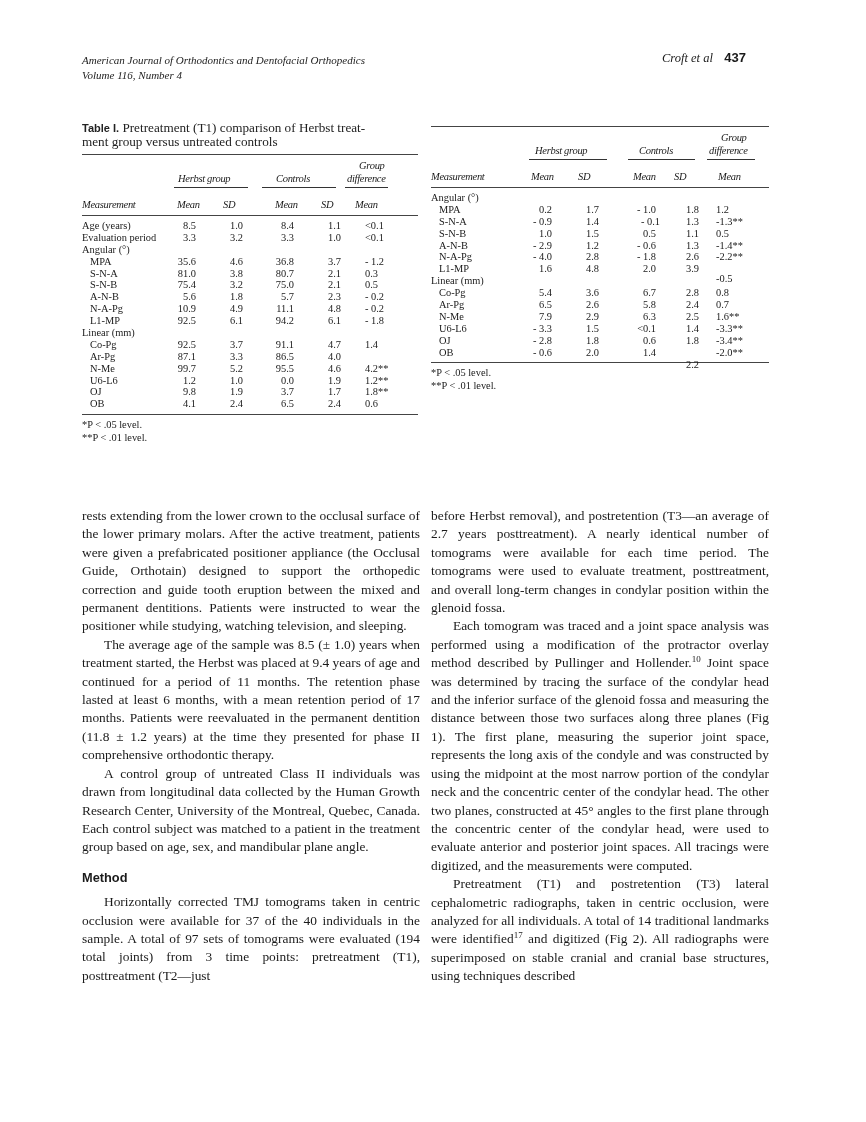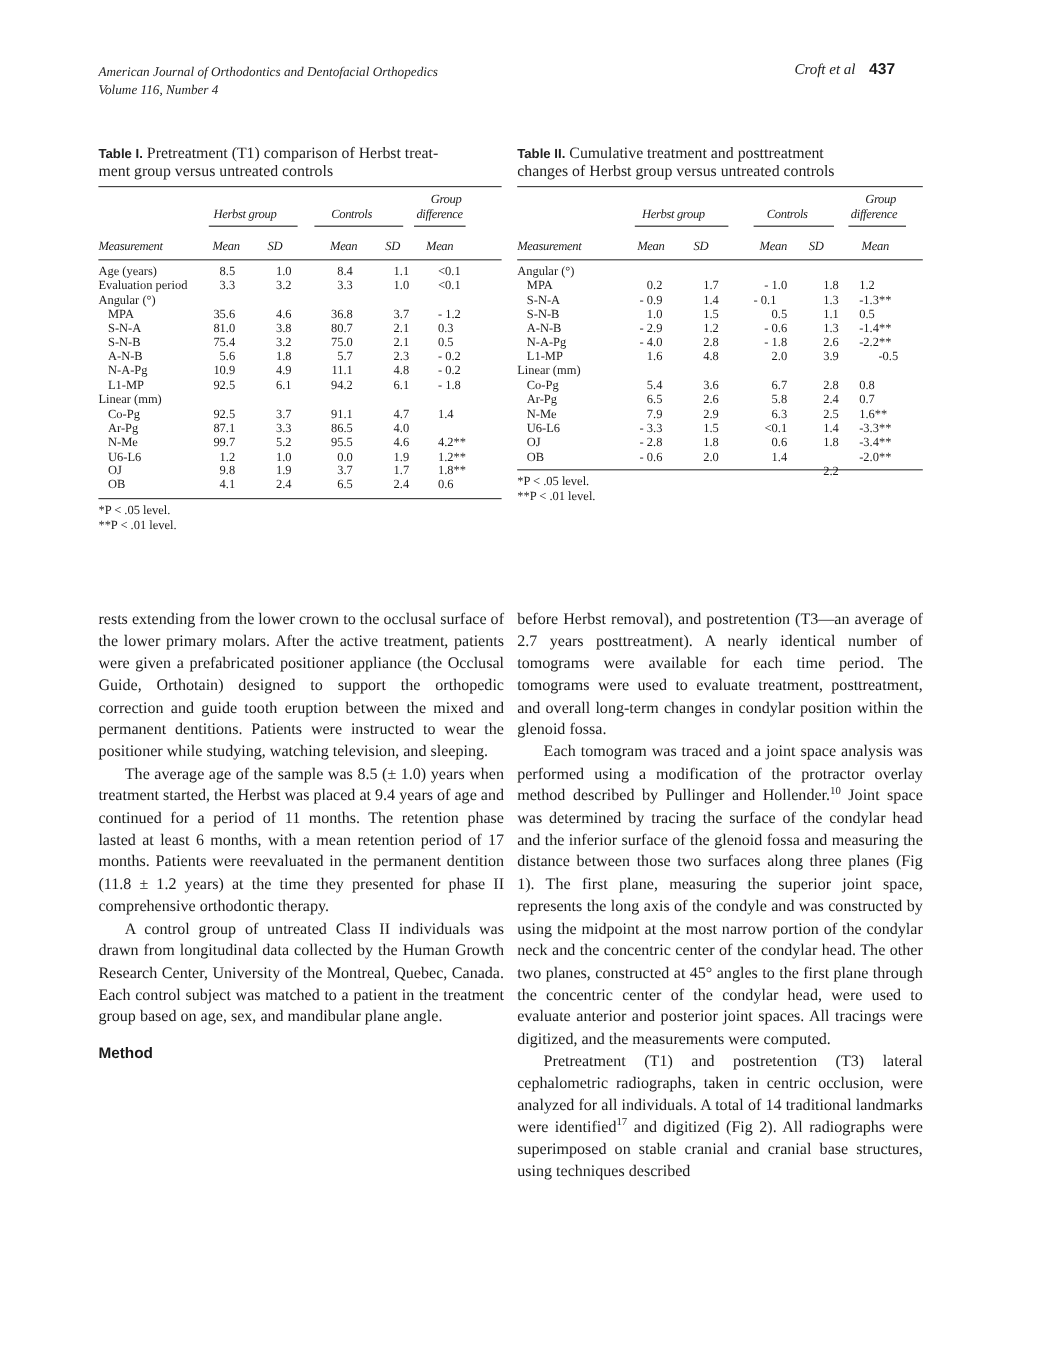--- a/index.html
+++ b/index.html
@@ -198,25 +198,20 @@
       </div>
     </div>
   <div class="rule-thick" style="margin-top:4px;"></div>
   <div class="foot">
     <div>*P &lt; .05 level.</div>
     <div>**P &lt; .01 level.</div>
   </div>
 </div>
 
 <div class="tbl" id="t2" style="left:431px; top:121px; width:338px;">
-  <div class="tbl-caption">
-    <span class="lbl">Table II.</span>
-    <span>Cumulative treatment and posttreatment</span><br>
-    <span>changes of Herbst group versus untreated controls</span>
-  </div>
   <div class="rule-thick" style="margin-top:5px;"></div>
   <div class="hdr">
     <span style="left:290px; top:5px;">Group</span>
     <span style="left:104px; top:18px;">Herbst group</span>
     <span style="left:208px; top:18px;">Controls</span>
     <span style="left:278px; top:18px;">difference</span>
     <div class="grp-line" style="left:98px; width:78px; top:32px;"></div>
     <div class="grp-line" style="left:197px; width:67px; top:32px;"></div>
     <div class="grp-line" style="left:276px; width:48px; top:32px;"></div>
     <span style="left:0; top:44px;">Measurement</span>
@@ -241,21 +236,21 @@
         <span class="num" style="right: 217px;">0.2</span>
         <span class="num" style="right: 170px;">1.7</span>
         <span class="num" style="right: 113px;">- 1.0</span>
         <span class="num" style="right: 70px;">1.8</span>
         <span class="num" style="left: 285px;">1.2</span>
       </div>
       <div class="row">
         <span class="m ind">S-N-A</span>
         <span class="num" style="right: 217px;">- 0.9</span>
         <span class="num" style="right: 170px;">1.4</span>
-        <span class="num" style="right: 122px;">- 0.1</span>
+        <span class="num" style="right: 109px;">- 0.1</span>
         <span class="num" style="right: 70px;">1.3</span>
         <span class="num" style="left: 285px;">-1.3**</span>
       </div>
       <div class="row">
         <span class="m ind">S-N-B</span>
         <span class="num" style="right: 217px;">1.0</span>
         <span class="num" style="right: 170px;">1.5</span>
         <span class="num" style="right: 113px;">0.5</span>
         <span class="num" style="right: 70px;">1.1</span>
         <span class="num" style="left: 285px;">0.5</span>
@@ -275,21 +270,21 @@
         <span class="num" style="right: 113px;">- 1.8</span>
         <span class="num" style="right: 70px;">2.6</span>
         <span class="num" style="left: 285px;">-2.2**</span>
       </div>
       <div class="row">
         <span class="m ind">L1-MP</span>
         <span class="num" style="right: 217px;">1.6</span>
         <span class="num" style="right: 170px;">4.8</span>
         <span class="num" style="right: 113px;">2.0</span>
         <span class="num" style="right: 70px;">3.9</span>
-        <span class="num" style="left: 301px;">-0.5</span>
+        <span class="num" style="left: 285px; margin-top: 10px;">-0.5</span>
       </div>
       <div class="row">
         <span class="m">Linear (mm)</span>
         <span class="num" style="right: 217px;"></span>
         <span class="num" style="right: 170px;"></span>
         <span class="num" style="right: 113px;"></span>
         <span class="num" style="right: 70px;"></span>
         <span class="num" style="left: 285px;"></span>
       </div>
       <div class="row">
@@ -346,19 +341,20 @@
     <div>*P &lt; .05 level.</div>
     <div>**P &lt; .01 level.</div>
   </div>
 </div>
 
 <div class="col" style="left:82px; top:507px;">
   <p>rests extending from the lower crown to the occlusal surface of the lower primary molars. After the active treatment, patients were given a prefabricated positioner appliance (the Occlusal Guide, Orthotain) designed to support the orthopedic correction and guide tooth eruption between the mixed and permanent dentitions. Patients were instructed to wear the positioner while studying, watching television, and sleeping.</p>
   <p class="indent">The average age of the sample was 8.5 (± 1.0) years when treatment started, the Herbst was placed at 9.4 years of age and continued for a period of 11 months. The retention phase lasted at least 6 months, with a mean retention period of 17 months. Patients were reevaluated in the permanent dentition (11.8 ± 1.2 years) at the time they presented for phase II comprehensive orthodontic therapy.</p>
   <p class="indent">A control group of untreated Class II individuals was drawn from longitudinal data collected by the Human Growth Research Center, University of the Montreal, Quebec, Canada. Each control subject was matched to a patient in the treatment group based on age, sex, and mandibular plane angle.</p>
   <h3>Method</h3>
+  <p class="indent">Horizontally corrected TMJ tomograms taken in centric occlusion were available for 37 of the 40 individuals in the sample. A total of 97 sets of tomograms were evaluated (194 total joints) from 3 time points: pretreatment (T1), posttreatment (T2—just</p>
 </div>
 
 <div class="col" style="left:431px; top:507px;">
   <p>before Herbst removal), and postretention (T3—an average of 2.7 years posttreatment). A nearly identical number of tomograms were available for each time period. The tomograms were used to evaluate treatment, posttreatment, and overall long-term changes in condylar position within the glenoid fossa.</p>
   <p class="indent"><span>Each tomogram was traced and a joint space analysis was performed using a modification of the protractor overlay method described by Pullinger and Hollender.</span><sup>10</sup><span> Joint space was determined by tracing the surface of the condylar head and the inferior surface of the glenoid fossa and measuring the distance between those two surfaces along three planes (Fig 1). The first plane, measuring the superior joint space, represents the long axis of the condyle and was constructed by using the midpoint at the most narrow portion of the condylar neck and the concentric center of the condylar head. The other two planes, constructed at 45° angles to the first plane through the concentric center of the condylar head, were used to evaluate anterior and posterior joint spaces. All tracings were digitized, and the measurements were computed.</span></p>
   <p class="indent"><span>Pretreatment (T1) and postretention (T3) lateral cephalometric radiographs, taken in centric occlusion, were analyzed for all individuals. A total of 14 traditional landmarks were identified</span><sup>17</sup><span> and digitized (Fig 2). All radiographs were superimposed on stable cranial and cranial base structures, using techniques described</span></p>
 </div>
 
 </body></html>

